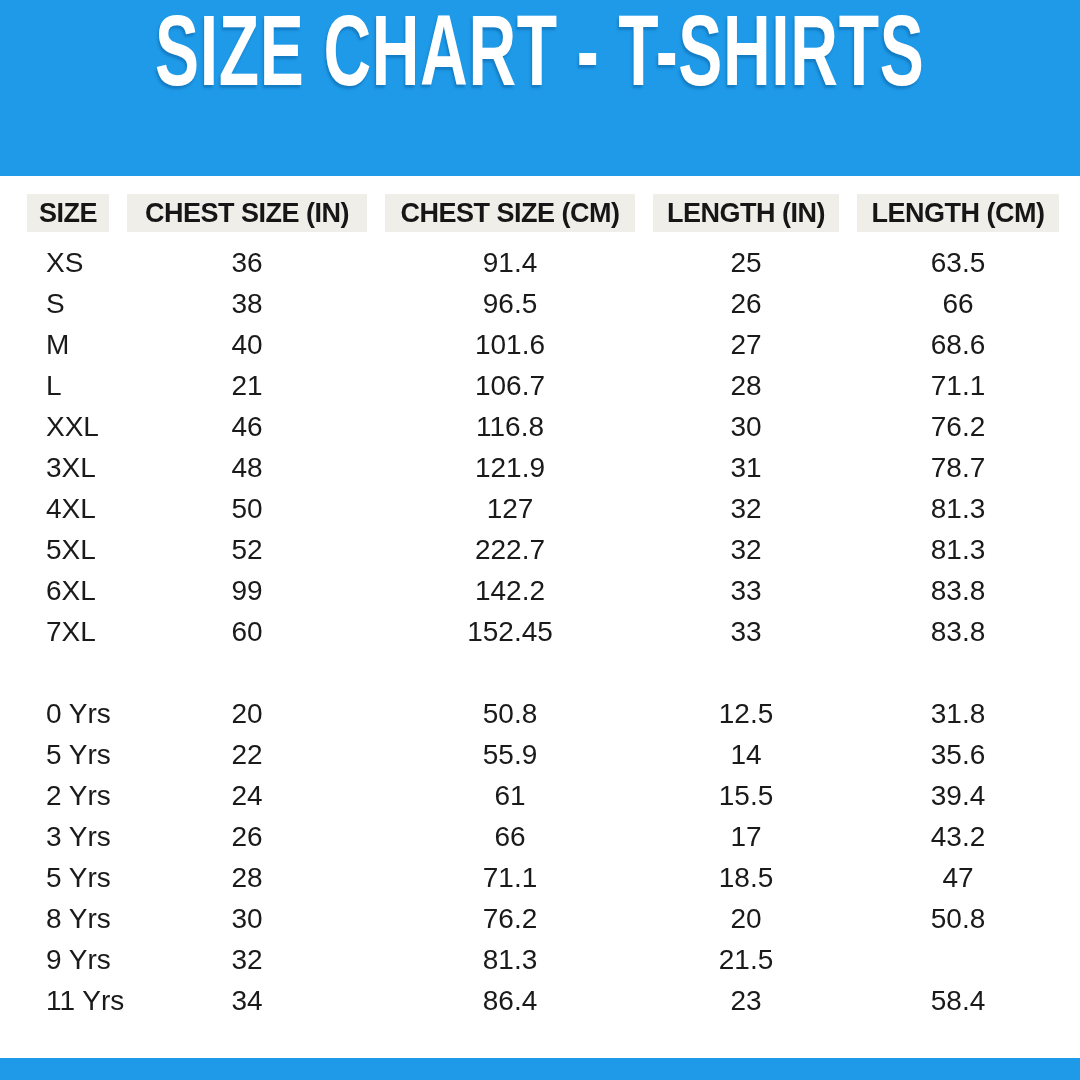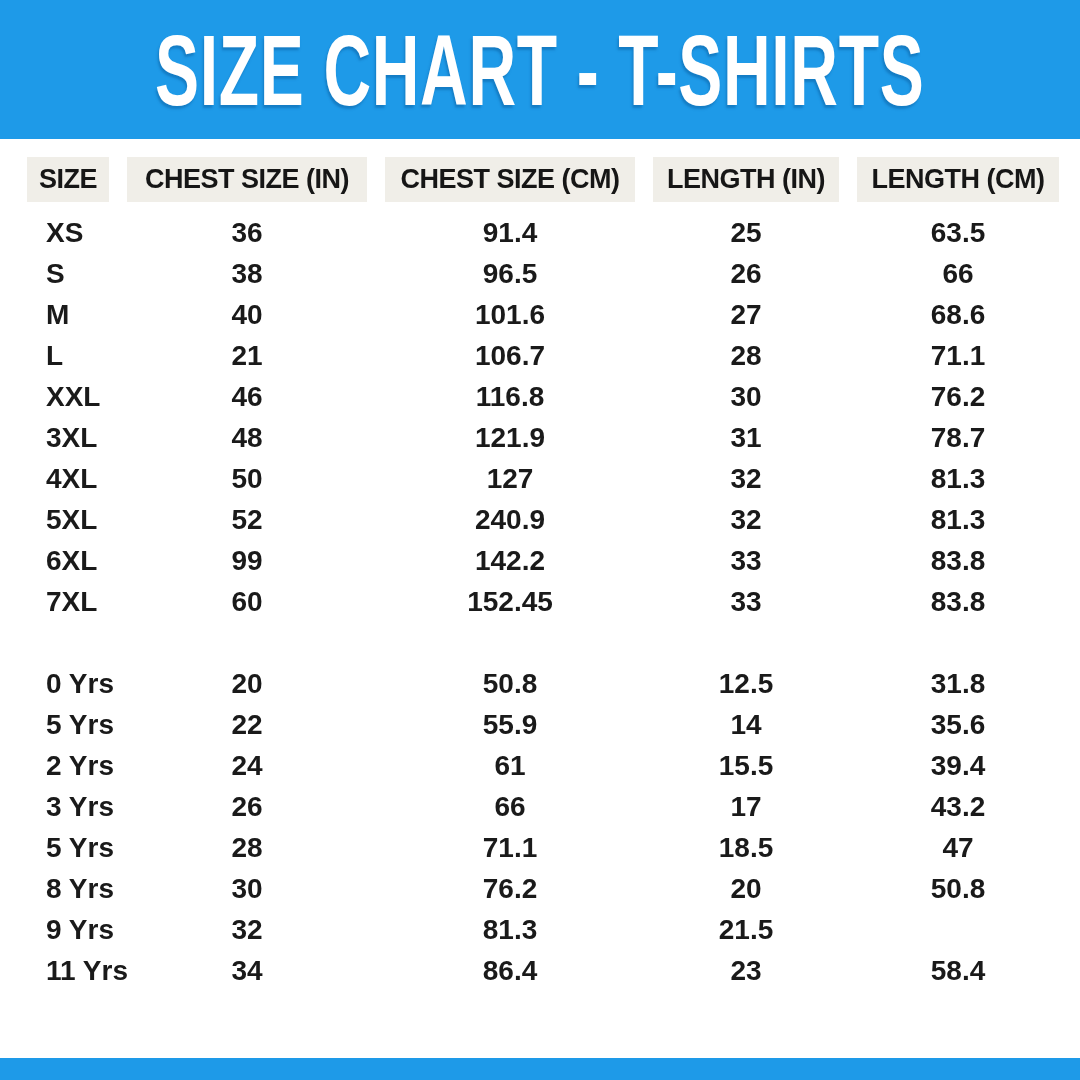--- a/index.html
+++ b/index.html
@@ -11,23 +11,23 @@
     color: var(--text, #1a1a1a);
   }
   .page {
     width: 1080px; height: 1080px;
     display: flex; flex-direction: column;
     position: relative;
   }
 
   
   .banner {
-    height: 139px;
+    height: 176px;
     background: var(--accent, #1E9AE8);
-    display: flex; align-items: center; justify-content: center;
+    display: flex; justify-content: center;
     flex: 0 0 auto;
   }
   .banner h1 {
     font-size: 100px;
     font-weight: bold;
     color: #ffffff;
     letter-spacing: 1px;
     white-space: nowrap;
     transform: scaleX(0.66);
     transform-origin: center;
@@ -40,32 +40,32 @@
     margin-top: 18px;
     flex: 0 0 auto;
   }
   .grid-row {
     display: grid;
     grid-template-columns: 82px 240px 250px 186px 202px;
     column-gap: 18px;
     padding-left: 27px;
     padding-right: 21px;
   }
-  .header-row { height: 45px; }
+  .header-row { height: 38px; }
   .hcell {
     background: var(--header-bg, #F0EEE8);
     display: flex; align-items: center; justify-content: center;
     font-weight: bold;
     font-size: 27px;
     letter-spacing: -0.5px;
     color: #161616;
     white-space: nowrap;
   }
   .table-body { margin-top: 10px; }
-  .row { height: 41px; font-weight: bold; }
+  .row { height: 41px; }
   .row.spacer { height: 41px; }
   .cell {
     display: flex; align-items: center; justify-content: center;
     font-size: 28px;
     color: #1a1a1a;
     white-space: nowrap;
   }
   .cell.size-cell {
     justify-content: flex-start;
     padding-left: 19px;
@@ -142,21 +142,21 @@
         <div class="grid-row row">
           <div class="cell size-cell">4XL</div>
           <div class="cell">50</div>
           <div class="cell">127</div>
           <div class="cell">32</div>
           <div class="cell">81.3</div>
         </div>
         <div class="grid-row row">
           <div class="cell size-cell">5XL</div>
           <div class="cell">52</div>
-          <div class="cell">240.9</div>
+          <div class="cell">222.7</div>
           <div class="cell">32</div>
           <div class="cell">81.3</div>
         </div>
         <div class="grid-row row">
           <div class="cell size-cell">6XL</div>
           <div class="cell">99</div>
           <div class="cell">142.2</div>
           <div class="cell">33</div>
           <div class="cell">83.8</div>
         </div>

